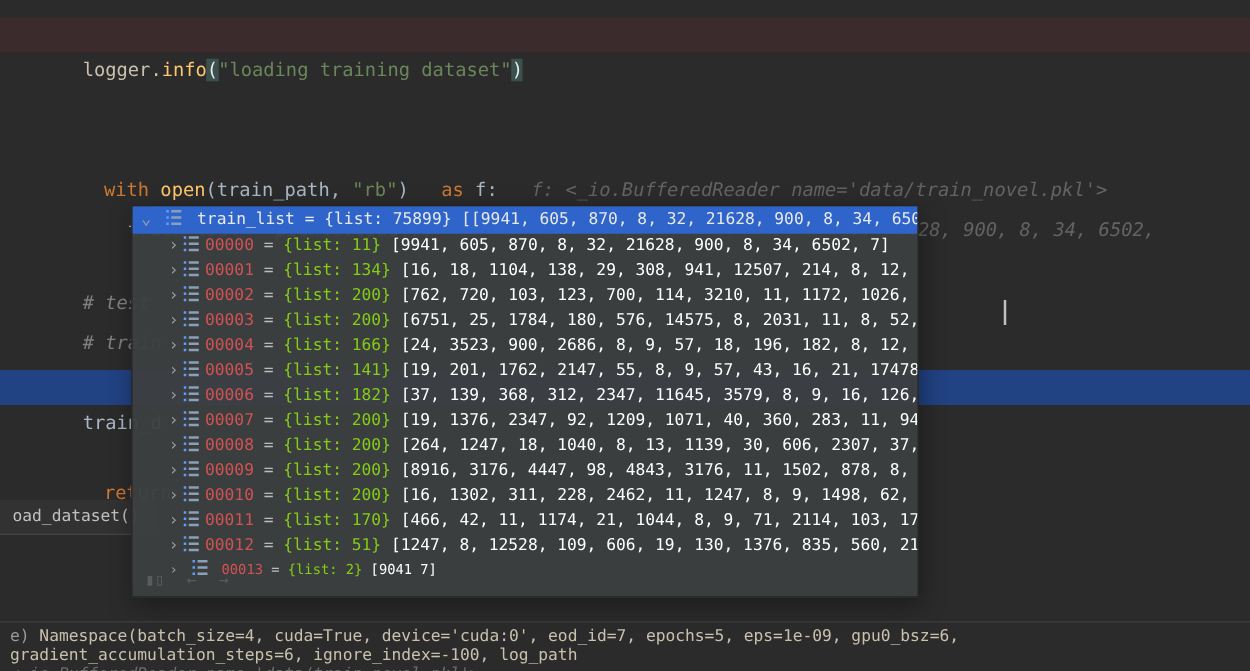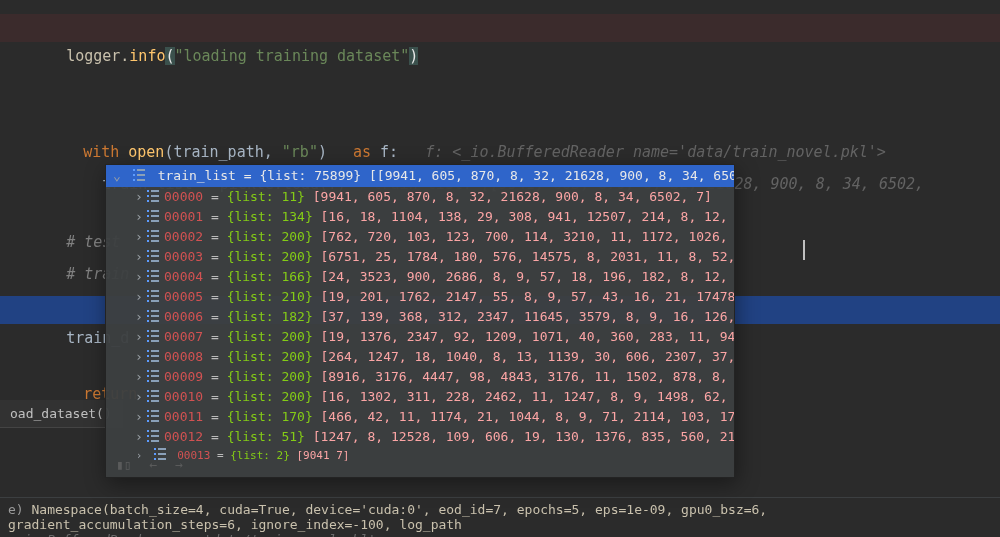--- a/index.html
+++ b/index.html
@@ -47,21 +47,21 @@
   .popup .hdr .arr { display:inline-block; width:10px; text-align:center; }
   .popup .rows { height: 260px; overflow: hidden; }
   .popup .row { height: 20px; line-height: 20px; padding-left: 28px; white-space: nowrap; overflow: hidden; }
   .popup .arr { color: #9aa0a6; display:inline-block; width:10px; text-align:center; }
   .popup .lic { display:inline-block; width:14px; height:14px; vertical-align:-2px; margin: 0 4px 0 2px; position: relative; }
   .popup .lic::before { content:''; position:absolute; left:1px; top:1px; width:2px; height:2px; background:#5e9cff; box-shadow: 0 5px 0 #5e9cff, 0 10px 0 #5e9cff; }
   .popup .lic::after  { content:''; position:absolute; left:5px; top:1px; width:8px; height:2px; background:#8aa0b8; box-shadow: 0 5px 0 #8aa0b8, 0 10px 0 #8aa0b8; }
   .popup .idx { color: #d25252; }
   .popup .eq  { color: #bbbbbb; }
   .popup .meta{ color: #84cc16; }
-  .popup .val { color: #fca5a5; }
+  .popup .val { color: #ffffff; }
   .popup .tail-row { height: 14px; line-height: 14px; padding-left: 28px; color: #6a6a6a; font-size: 11px; }
   .popup .toolbar { position: absolute; left: 10px; bottom: 4px; height: 16px; color: #6f6f6f; font-size: 13px; }
   .popup .toolbar span { margin-right: 10px; opacity: .6; }
 
   
   .caret { position: absolute; width: 1.5px; height: 20px; background: #c0c0c0; left: 803px; top: 240px; }
 </style>
 </head>
 <body>
 
@@ -106,21 +106,21 @@
       <span>train_list</span><span> = </span><span>{list: 75899}</span>
       <span> </span><span>[[9941, 605, 870, 8, 32, 21628, 900, 8, 34, 6502, 7], [16, 18, 1104, 1…</span>
       <span> </span>
     </div>
     <div class="rows" id="popup-rows">
         <div class="row"><span class="arr">›</span><span class="lic"></span><span class="idx">00000</span><span class="eq"> = </span><span class="meta">{list: 11}</span> <span class="val">[9941, 605, 870, 8, 32, 21628, 900, 8, 34, 6502, 7]</span></div>
         <div class="row"><span class="arr">›</span><span class="lic"></span><span class="idx">00001</span><span class="eq"> = </span><span class="meta">{list: 134}</span> <span class="val">[16, 18, 1104, 138, 29, 308, 941, 12507, 214, 8, 12, 543, 7362, 138, 6…</span>  </div>
         <div class="row"><span class="arr">›</span><span class="lic"></span><span class="idx">00002</span><span class="eq"> = </span><span class="meta">{list: 200}</span> <span class="val">[762, 720, 103, 123, 700, 114, 3210, 11, 1172, 1026, 55, 91, 5888, 8, …</span>  </div>
         <div class="row"><span class="arr">›</span><span class="lic"></span><span class="idx">00003</span><span class="eq"> = </span><span class="meta">{list: 200}</span> <span class="val">[6751, 25, 1784, 180, 576, 14575, 8, 2031, 11, 8, 52, 605, 870, 8, 50, …</span>  </div>
         <div class="row"><span class="arr">›</span><span class="lic"></span><span class="idx">00004</span><span class="eq"> = </span><span class="meta">{list: 166}</span> <span class="val">[24, 3523, 900, 2686, 8, 9, 57, 18, 196, 182, 8, 12, 1085, 2147, 2400,…</span></div>
-        <div class="row"><span class="arr">›</span><span class="lic"></span><span class="idx">00005</span><span class="eq"> = </span><span class="meta">{list: 210}</span> <span class="val">[19, 201, 1762, 2147, 55, 8, 9, 57, 43, 16, 21, 17478, 8, 13, 15228, 15…</span>  </div>
+        <div class="row"><span class="arr">›</span><span class="lic"></span><span class="idx">00005</span><span class="eq"> = </span><span class="meta">{list: 141}</span> <span class="val">[19, 201, 1762, 2147, 55, 8, 9, 57, 43, 16, 21, 17478, 8, 13, 15228, 15…</span>  </div>
         <div class="row"><span class="arr">›</span><span class="lic"></span><span class="idx">00006</span><span class="eq"> = </span><span class="meta">{list: 182}</span> <span class="val">[37, 139, 368, 312, 2347, 11645, 3579, 8, 9, 16, 126, 16, 5490, 5151, …</span>  </div>
         <div class="row"><span class="arr">›</span><span class="lic"></span><span class="idx">00007</span><span class="eq"> = </span><span class="meta">{list: 200}</span> <span class="val">[19, 1376, 2347, 92, 1209, 1071, 40, 360, 283, 11, 94, 8, 17, 8, 32, 27…</span>  </div>
         <div class="row"><span class="arr">›</span><span class="lic"></span><span class="idx">00008</span><span class="eq"> = </span><span class="meta">{list: 200}</span> <span class="val">[264, 1247, 18, 1040, 8, 13, 1139, 30, 606, 2307, 37, 399, 21, 1665, 2…</span>  </div>
         <div class="row"><span class="arr">›</span><span class="lic"></span><span class="idx">00009</span><span class="eq"> = </span><span class="meta">{list: 200}</span> <span class="val">[8916, 3176, 4447, 98, 4843, 3176, 11, 1502, 878, 8, 12, 98, 85, 1889…</span>  </div>
         <div class="row"><span class="arr">›</span><span class="lic"></span><span class="idx">00010</span><span class="eq"> = </span><span class="meta">{list: 200}</span> <span class="val">[16, 1302, 311, 228, 2462, 11, 1247, 8, 9, 1498, 62, 4067, 1197, 11, 1…</span>  </div>
         <div class="row"><span class="arr">›</span><span class="lic"></span><span class="idx">00011</span><span class="eq"> = </span><span class="meta">{list: 170}</span> <span class="val">[466, 42, 11, 1174, 21, 1044, 8, 9, 71, 2114, 103, 178, 11, 466, 506, 5…</span></div>
         <div class="row"><span class="arr">›</span><span class="lic"></span><span class="idx">00012</span><span class="eq"> = </span><span class="meta">{list: 51}</span> <span class="val">[1247, 8, 12528, 109, 606, 19, 130, 1376, 835, 560, 21, 2312, 10029, 8, 9, 51,</span></div>
       </div>
     <div class="tail-row">
       <span class="arr">›</span>

